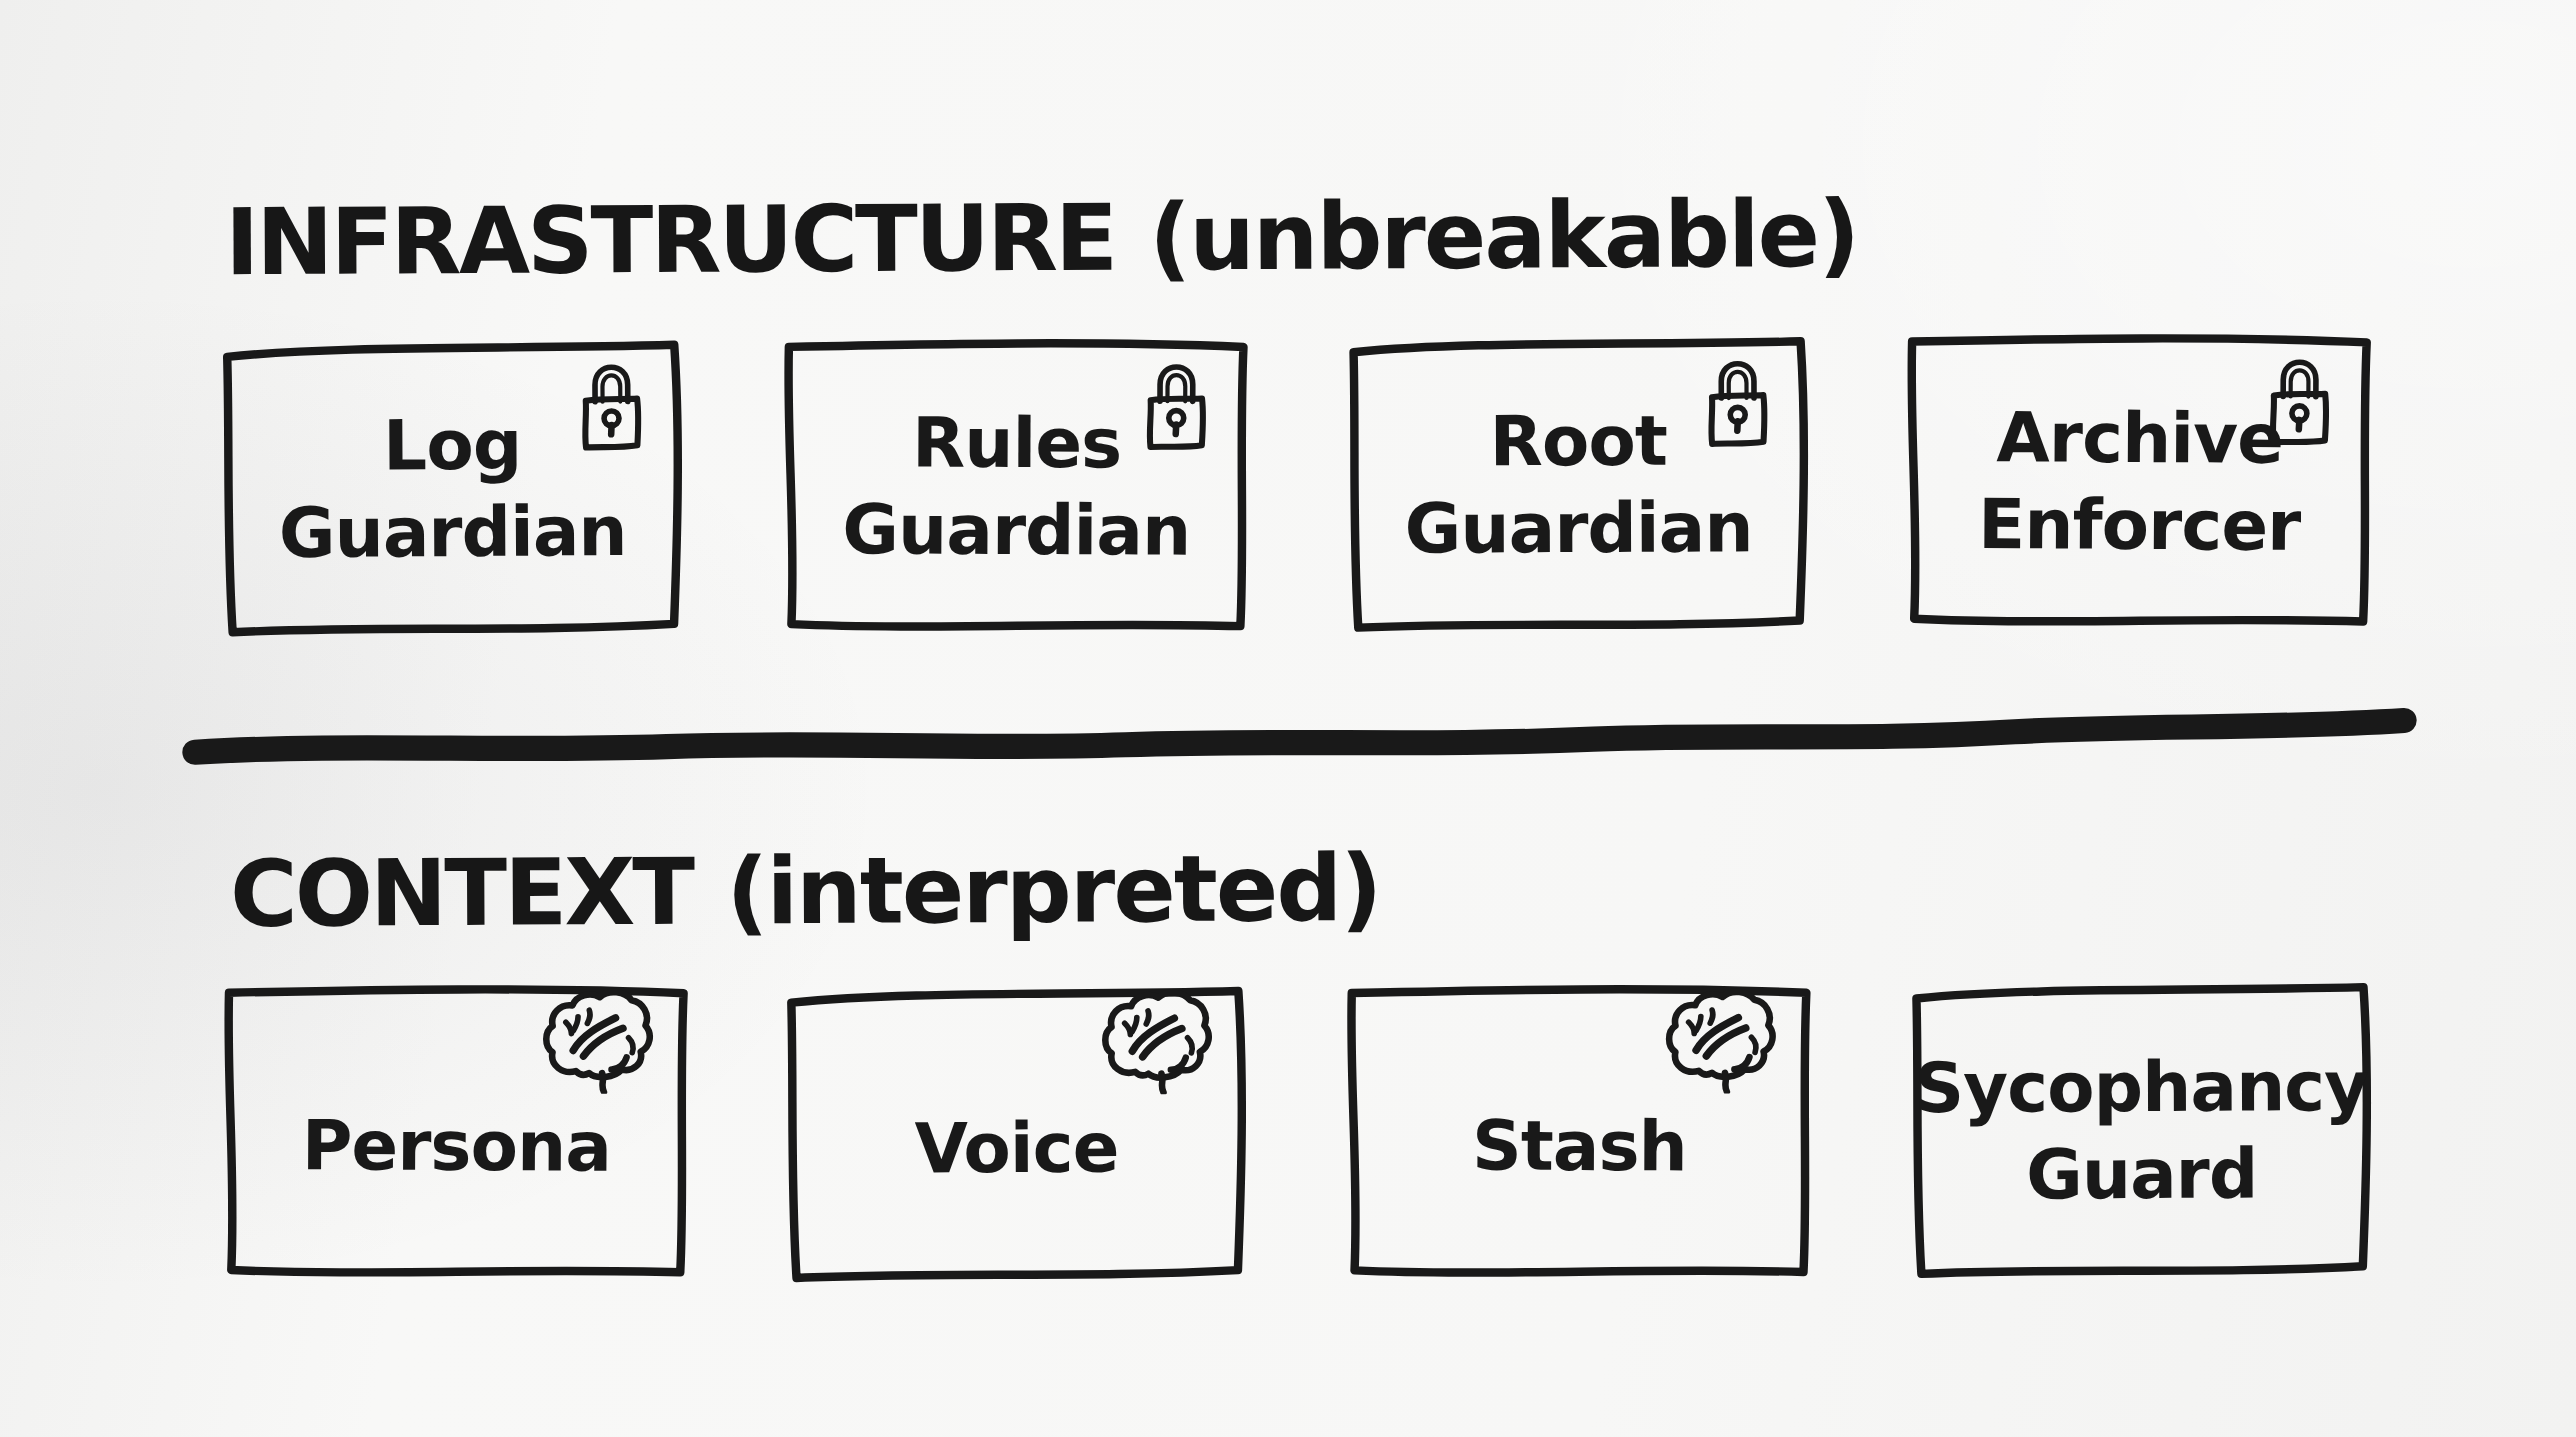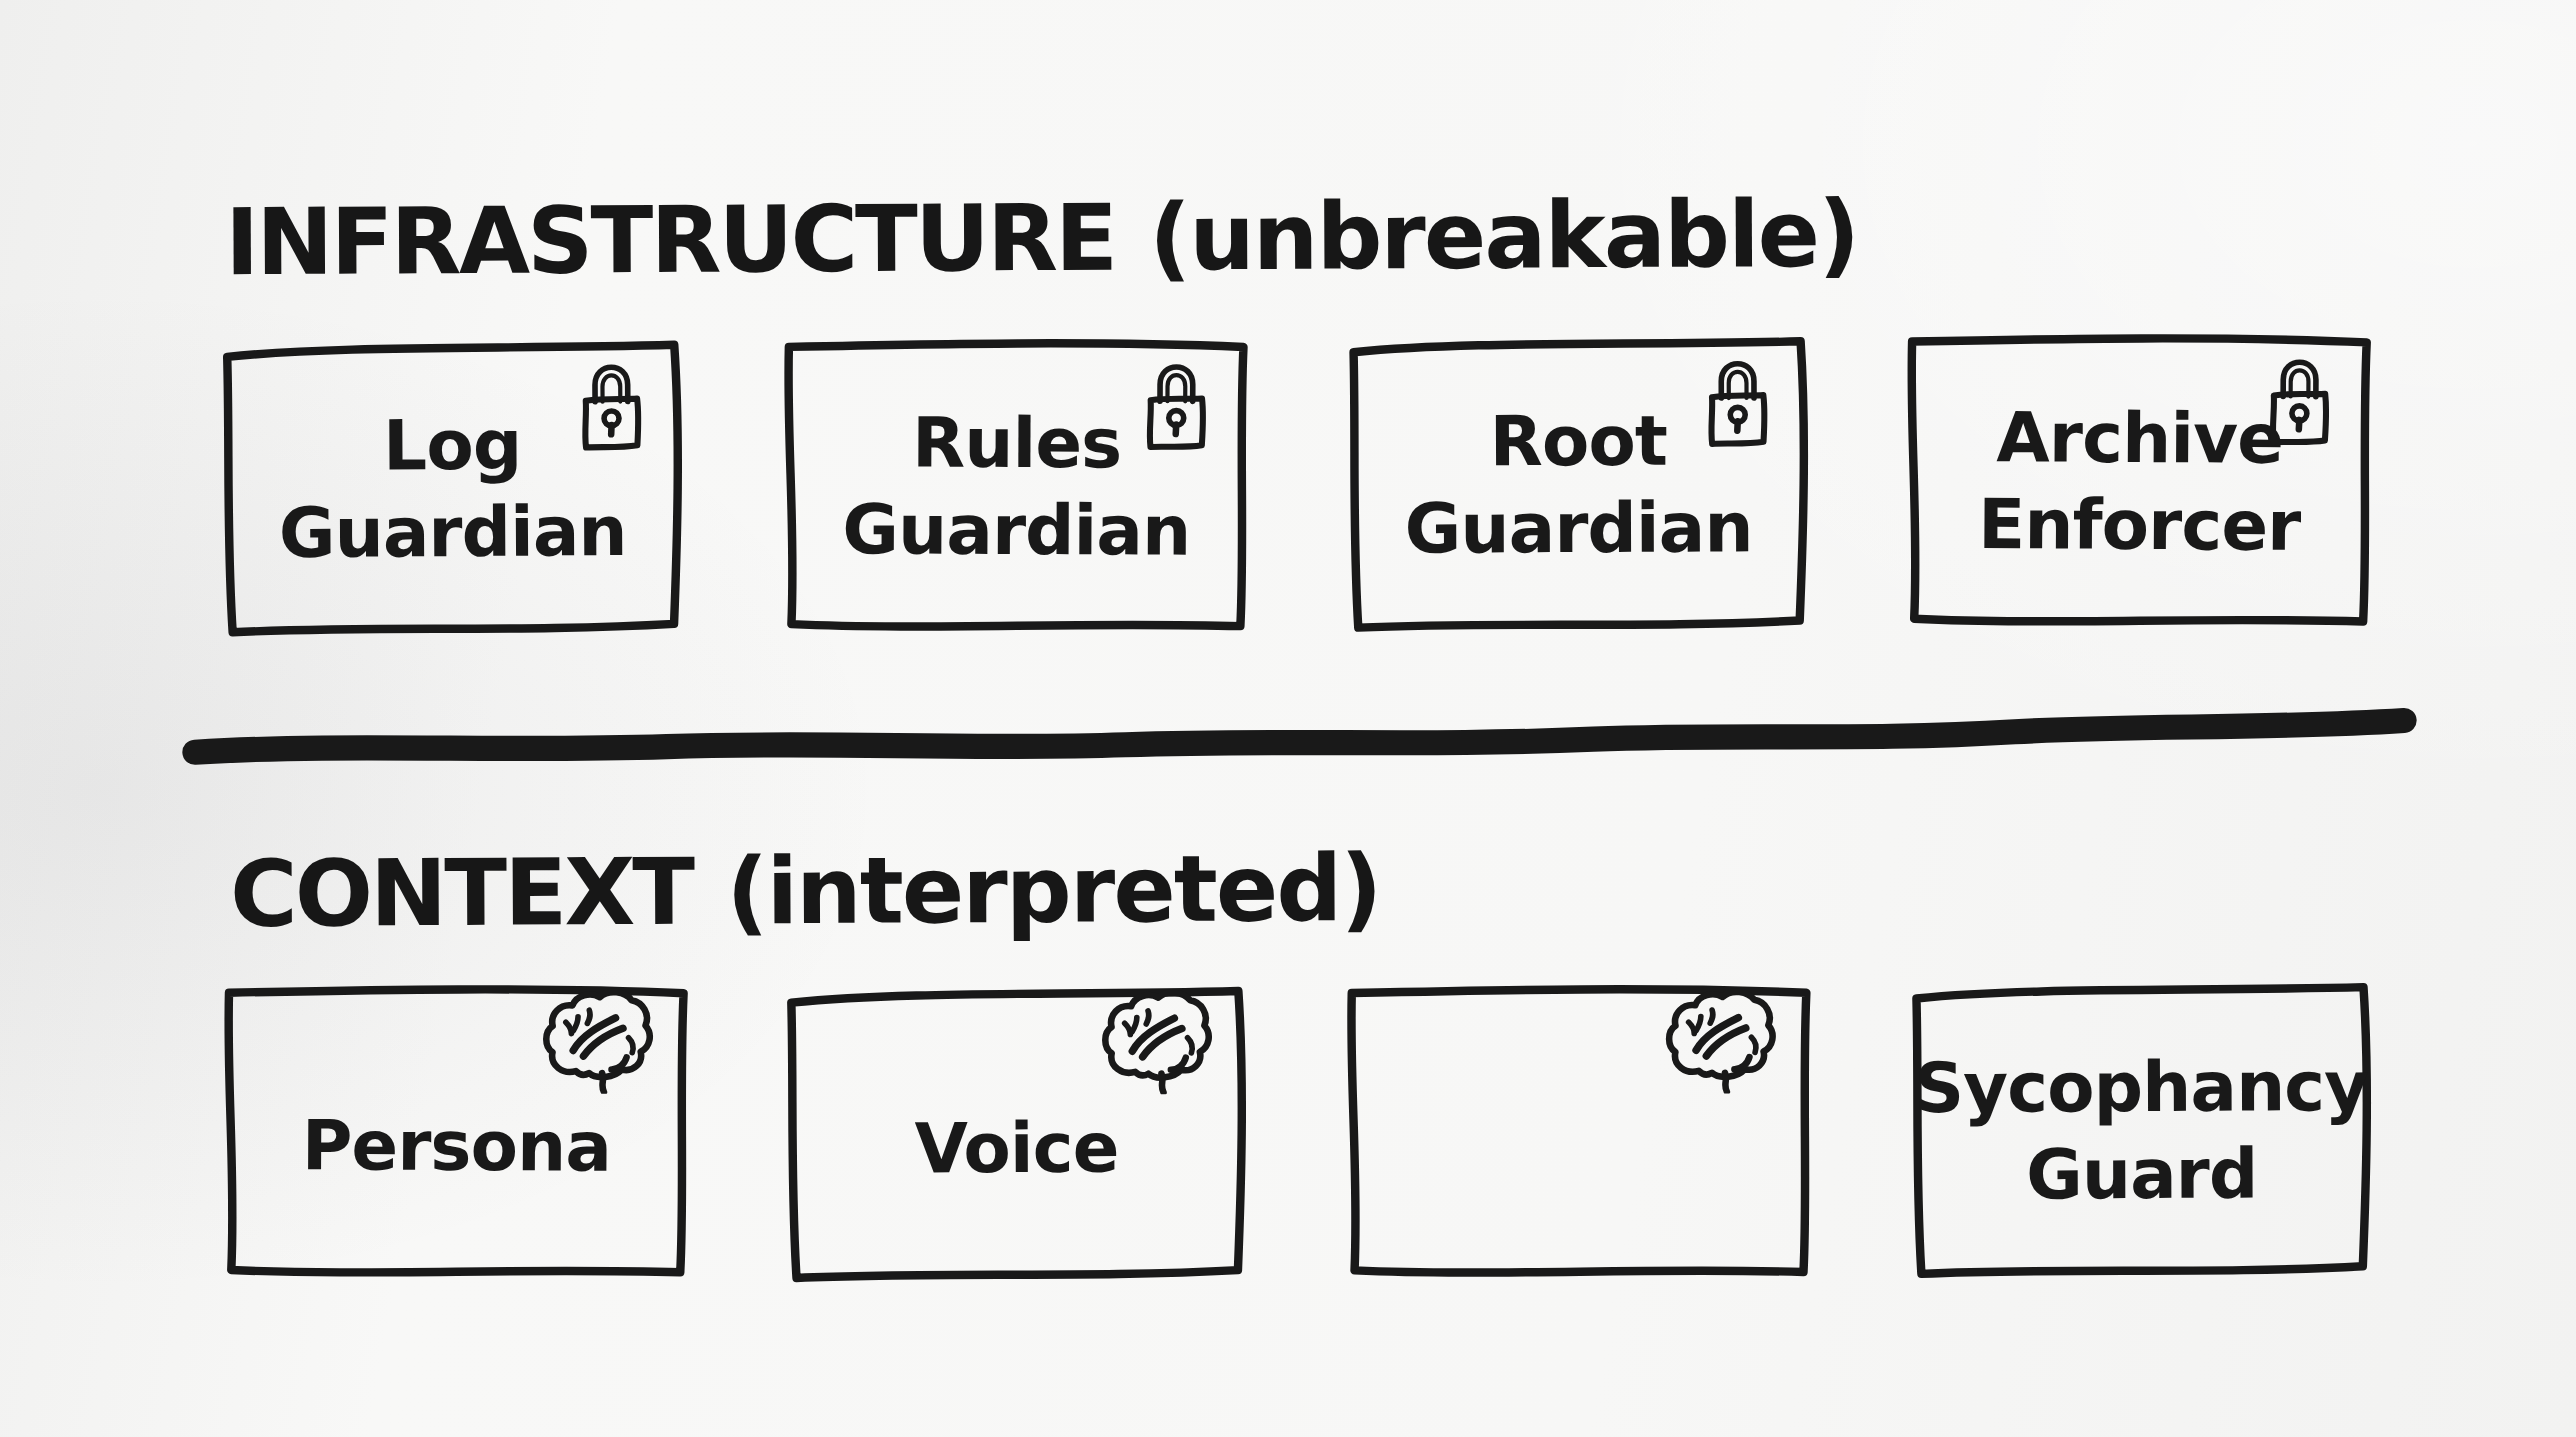--- a/index.html
+++ b/index.html
@@ -167,20 +167,24 @@
     </div>
   </div>
 
   <div class="card low" style="left:1340px;top:977px;transform:rotate(0.2deg);">
     <svg class="border-sketch" viewBox="0 0 510 332" preserveAspectRatio="none">
         <use href="#sketch-rect-b"></use>
       </svg>
     <svg class="corner-icon brain-pos" viewBox="0 0 122 112">
         <use href="#sketch-brain"></use>
       </svg>
+    <div class="label">
+      <span class="line">Stash</span>
+
+    </div>
   </div>
 
   <div class="card" style="left:1902px;top:975px;transform:rotate(-0.25deg);">
     <svg class="border-sketch" viewBox="0 0 510 332" preserveAspectRatio="none">
         <use href="#sketch-rect-a"></use>
       </svg>
     <div class="label">
       <span class="line">Sycophancy</span>
       <span class="line">Guard</span>
     </div>

